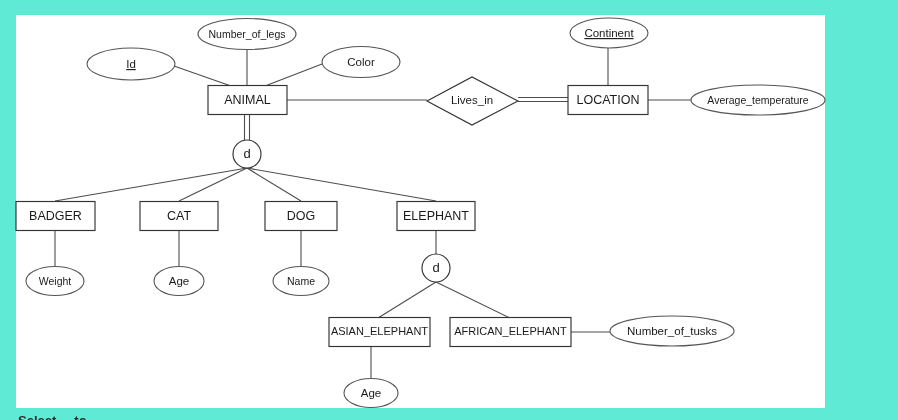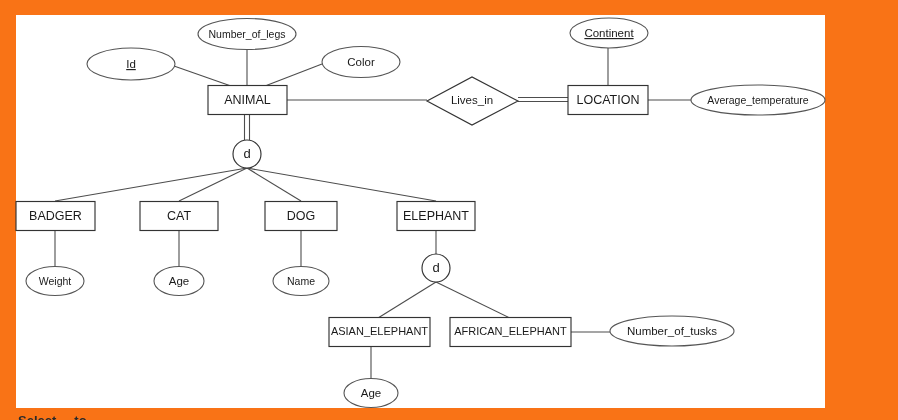--- a/index.html
+++ b/index.html
@@ -6,21 +6,21 @@
   html, body {
     margin: 0;
     padding: 0;
     background: #efefef;
     font-family: "Liberation Sans", sans-serif;
   }
   #root {
     position: relative;
     width: 898px;
     height: 420px;
-    background: #f97316;
+    background: #5eead4;
     overflow: hidden;
   }
   #canvas {
     position: absolute;
     left: 16px;
     top: 15px;
     width: 809px;
     height: 393px;
     background: #ffffff;
   }

